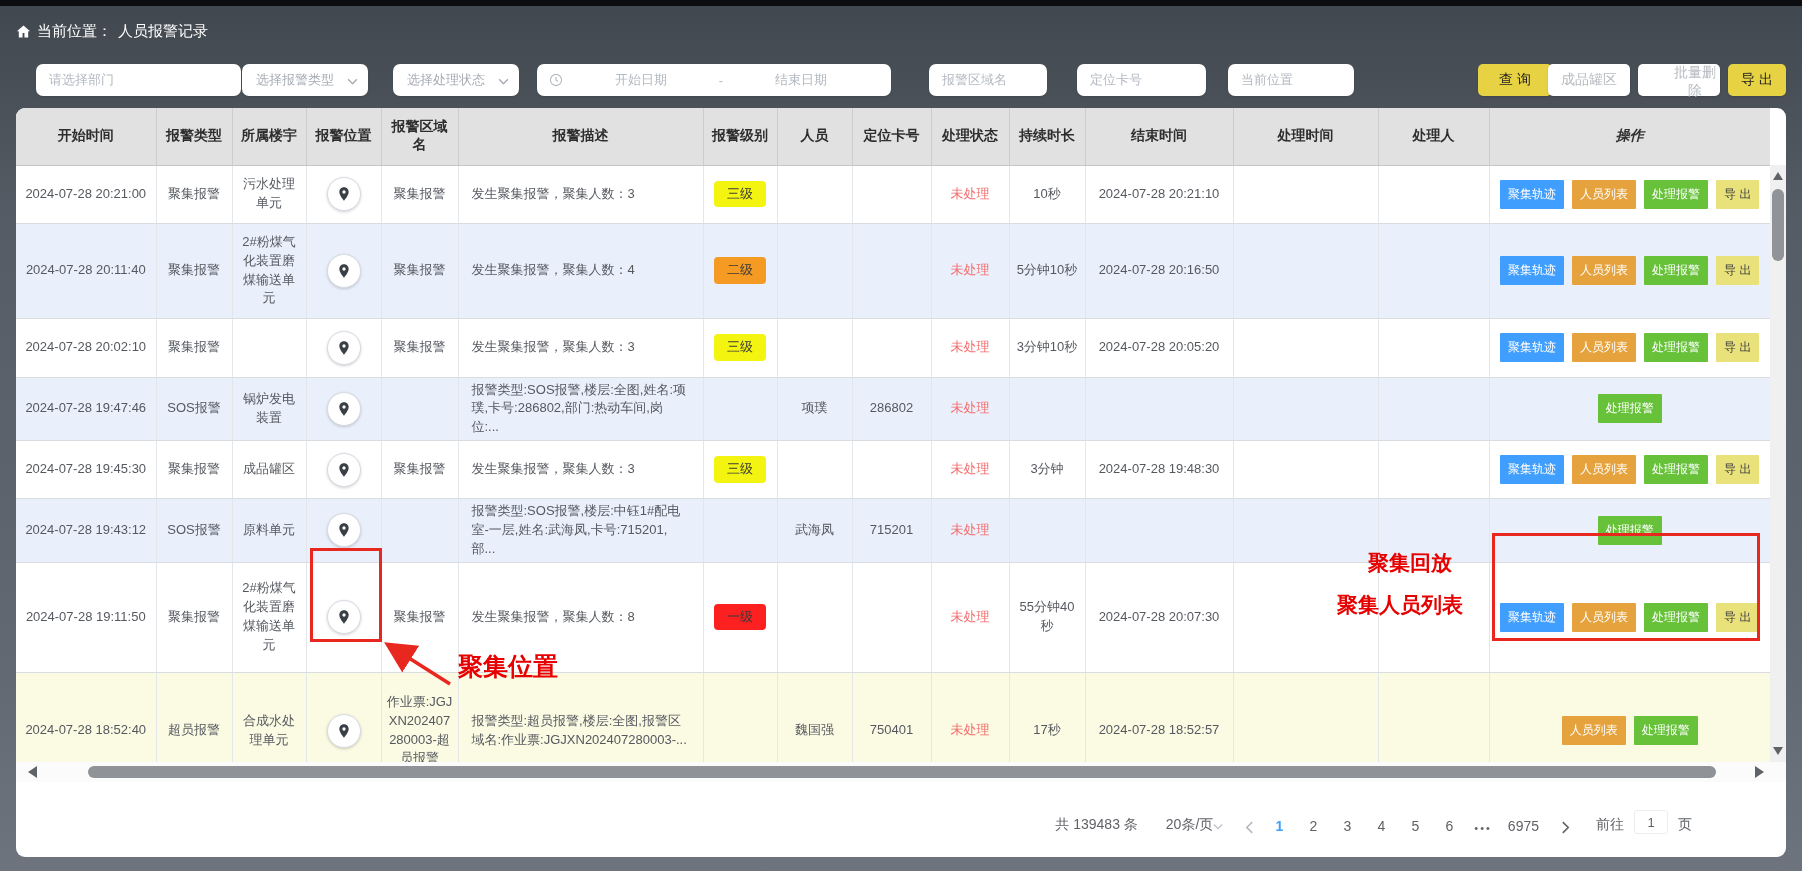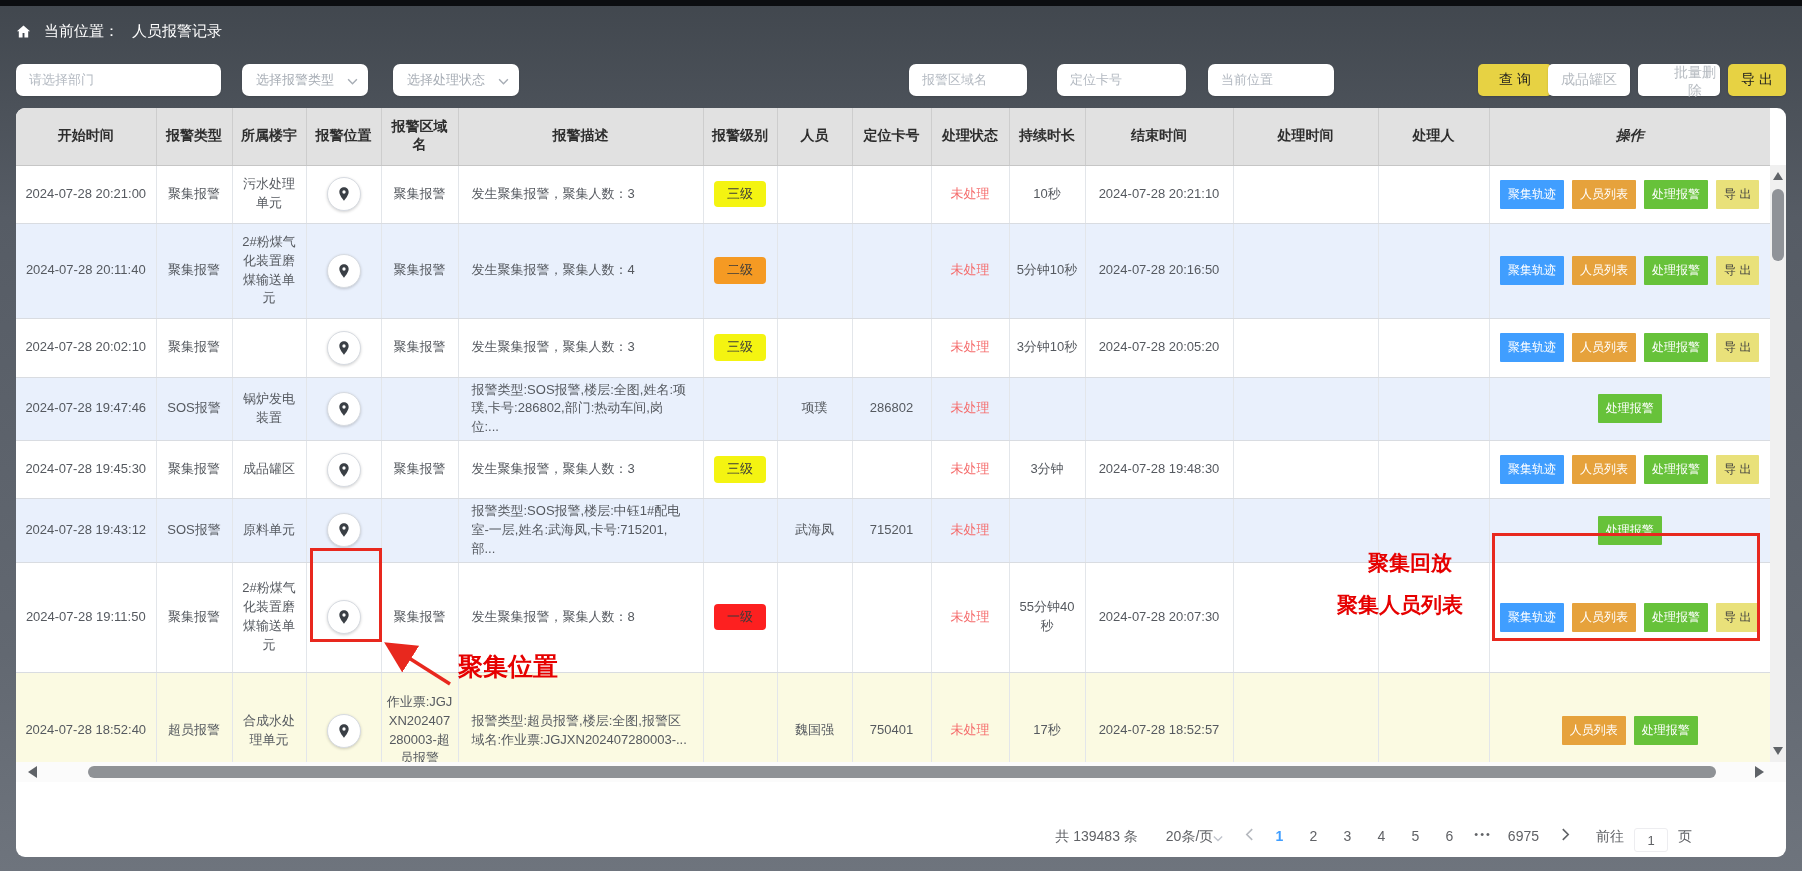--- a/index.html
+++ b/index.html
@@ -5,27 +5,27 @@
   * { box-sizing: border-box; margin: 0; padding: 0; }
   html,body { width:1802px; height:871px; overflow:hidden; }
   body {
     font-family: "Liberation Sans", "DejaVu Sans", sans-serif;
     background: linear-gradient(180deg,#41474e 0%,#565c65 25%,#626871 75%,#6e747d 100%);
     position: relative;
   }
   .topbar-black { position:absolute; left:0; top:0; width:1802px; height:6px; background:#0b0d10; }
 
   
-  .breadcrumb { position:absolute; left:16px; top:20px; height:22px; display:flex; align-items:center; gap:13px; color:#fff; font-size:15px; }
+  .breadcrumb { position:absolute; left:16px; top:20px; height:22px; display:flex; align-items:center; gap:6px; color:#fff; font-size:15px; }
   .breadcrumb svg { display:block; }
 
   
   .filters { position:absolute; left:16px; top:64px; width:1770px; height:32px; }
   .f-item { position:absolute; top:0; height:32px; background:#fff; border-radius:7px; display:flex; align-items:center; font-size:13px; color:#b3b9c1; box-shadow:0 1px 2px rgba(0,0,0,0.12); }
-  .f-input { padding-left:13px; }
+  .f-input { padding-left:13px;margin-left:20px; }
   .f-select { justify-content:space-between; padding:0 10px 0 14px; color:#a6acb4; }
   .f-date { padding:0 12px; color:#b3b9c1; }
   .f-date .dseg { flex:1; text-align:center; }
   .btn { position:absolute; top:0; height:32px; border:none; border-radius:5px; font-size:14px; cursor:pointer; box-shadow:0 1px 2px rgba(0,0,0,0.15); }
   .btn-plain { background:#fff; color:#b7bcc2; }
 
   
   .panel { position:absolute; left:16px; top:108px; width:1770px; height:749px; background:#fff; border-radius:9px; }
   .tbl-area { position:absolute; left:0; top:0; width:1770px; height:654px; overflow:hidden; border-radius:9px 9px 0 0; }
   table { border-collapse:collapse; table-layout:fixed; width:1754px; }
@@ -43,21 +43,21 @@
   .vscroll { position:absolute; right:0; top:57px; width:16px; height:597px; background:#f0f0f0; }
   .tri-up { position:absolute; left:3px; top:7px; width:0; height:0; border-left:5px solid transparent; border-right:5px solid transparent; border-bottom:8px solid #5f6368; cursor:pointer; }
   .tri-down { position:absolute; left:3px; bottom:7px; width:0; height:0; border-left:5px solid transparent; border-right:5px solid transparent; border-top:8px solid #5f6368; cursor:pointer; }
   .vthumb { position:absolute; left:2px; top:24px; width:12px; height:72px; border-radius:6px; background:#909398; cursor:grab; }
   .hscroll { position:absolute; left:0; top:654px; width:1770px; height:20px; background:#fbfbfb; }
   .tri-left { position:absolute; left:12px; top:4px; width:0; height:0; border-top:6px solid transparent; border-bottom:6px solid transparent; border-right:9px solid #5f6368; cursor:pointer; }
   .tri-right { position:absolute; right:22px; top:4px; width:0; height:0; border-top:6px solid transparent; border-bottom:6px solid transparent; border-left:9px solid #5f6368; cursor:pointer; }
   .hthumb { position:absolute; left:72px; top:4px; width:1628px; height:12px; border-radius:6px; background:#8f9296; cursor:grab; }
 
   
-  .pagination { position:absolute; top:720px; right:94px; height:28px; display:flex; align-items:flex-start; font-size:14px; color:#606266; gap:0; }
+  .pagination { position:absolute; top:698px; right:94px; height:28px; display:flex; align-items:flex-end; font-size:14px; color:#606266; gap:0; }
   .pagination > * { margin-left:14px; }
   .pg-total { margin-left:0; }
   .pg-size { display:flex; align-items:center; gap:0; margin-left:28px; cursor:pointer; }
   .pg-arrow { color:#b6b9bf; cursor:pointer; display:flex; align-items:center; margin-left:22px; }
   .pg-next { color:#606266; }
   .pg-num { min-width:18px; text-align:center; cursor:pointer; margin-left:16px; }
   .pg-num.active { color:#409eff; font-weight:bold; }
   .pg-ellipsis { letter-spacing:2px; font-size:11px; margin-left:16px; color:#606266; }
   .pg-goto { margin-left:26px; }
   .pg-input { width:34px; height:24px; border:1px solid #ededf0; border-radius:3px; text-align:center; font-size:13px; color:#606266; background:#fff; margin-left:10px; }
@@ -95,20 +95,31 @@
           </svg></span>
     </div>
 
     <div class="f-item f-select" style="left:377px;width:126px;">
       <span>选择处理状态</span>
       <span><svg width="11" height="7" viewBox="0 0 12 8">
             <path d="M1 1.5 6 6.5 11 1.5" fill="none" stroke="#a6acb4" stroke-width="1.6"></path>
           </svg></span>
     </div>
 
+    <div class="f-item f-date" style="left:521px;width:354px;">
+      <span style="display:flex;">
+          <svg width="14" height="14" viewBox="0 0 16 16">
+            <circle cx="8" cy="8" r="6.4" fill="none" stroke="#b3b9c1" stroke-width="1.3"></circle>
+            <path d="M8 4.5V8l2.4 1.6" fill="none" stroke="#b3b9c1" stroke-width="1.3"></path>
+          </svg>
+        </span>
+      <span class="dseg">开始日期</span>
+      <span>-</span>
+      <span class="dseg">结束日期</span>
+    </div>
 
     <div class="f-item f-input" style="left:893px;width:118px;">
         <span>报警区域名</span>
       </div>
     <div class="f-item f-input" style="left:1041px;width:129px;">
         <span>定位卡号</span>
       </div>
     <div class="f-item f-input" style="left:1192px;width:126px;">
         <span>当前位置</span>
       </div>

